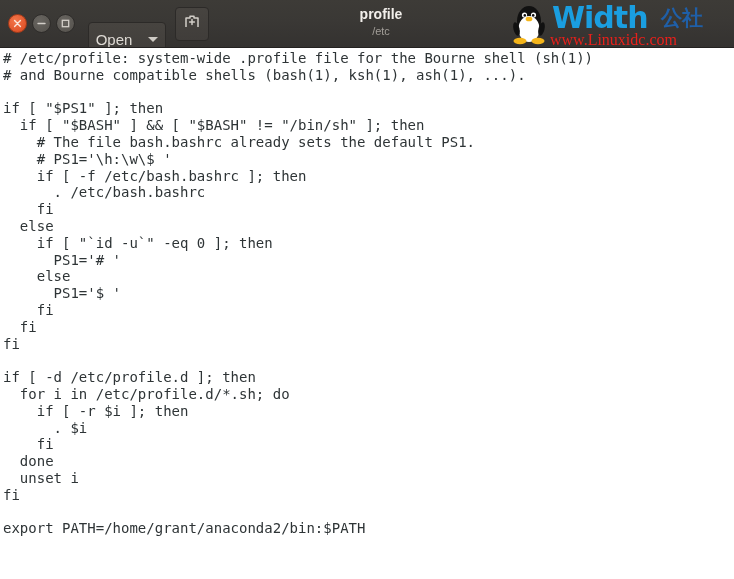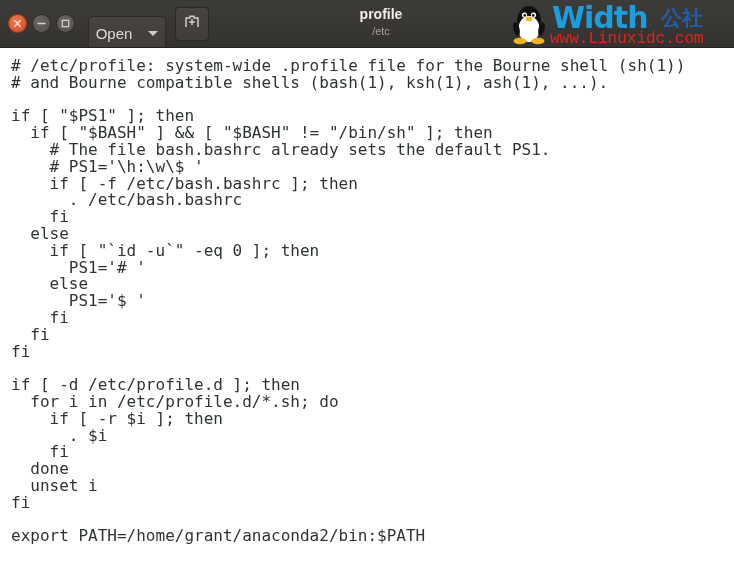--- a/index.html
+++ b/index.html
@@ -67,21 +67,21 @@
     background: linear-gradient(to bottom, #474440 0%, #403d3a 100%);
     border: 1px solid #2c2a28;
     border-radius: 4px;
     box-sizing: border-box;
     color: #d8d4ce;
     display: flex;
     align-items: center;
     justify-content: center;
   }
   .open-btn {
-    left: 88px; top: 16px;
+    left: 88px; top: 22px;
     width: 78px; height: 34px;
     font-size: 15px;
     gap: 16px;
   }
   .open-btn .lbl { color: #dedad4; }
   .caret-down {
     width: 0; height: 0;
     border-left: 5px solid transparent;
     border-right: 5px solid transparent;
     border-top: 5px solid #cfcbc5;
@@ -143,43 +143,43 @@
     color: #1f5fa8;
     line-height: 24px;
     font-family: "DejaVu Sans", sans-serif;
   }
   .wm-url {
     position: absolute;
     left: 66px; top: 31px;
     font-size: 16px;
     color: #e8201b;
     line-height: 17px;
-    font-family: Liberation Mono, monospace;
+    font-family: Liberation Serif, serif;
   }
   .wm-tux {
     position: absolute;
     left: 22px; top: 1px;
     width: 46px; height: 46px;
   }
 
   
   .editor {
     position: absolute;
     left: 0; top: 48px;
     width: 734px;
     height: 504px;
     background: #ffffff;
     overflow: hidden;
   }
   .code {
     position: absolute;
     left: 3px; top: 2px;
-    margin: 8px;
+    margin: 0;
     font-family: "DejaVu Sans Mono", "Liberation Mono", monospace;
-    font-size: 16px;
+    font-size: 14px;
     line-height: 16.8px;
     color: #2e3436;
     white-space: pre;
     letter-spacing: 0px;
   }
 
   
   .statusbar {
     position: absolute;
     left: 0; top: 552px;

